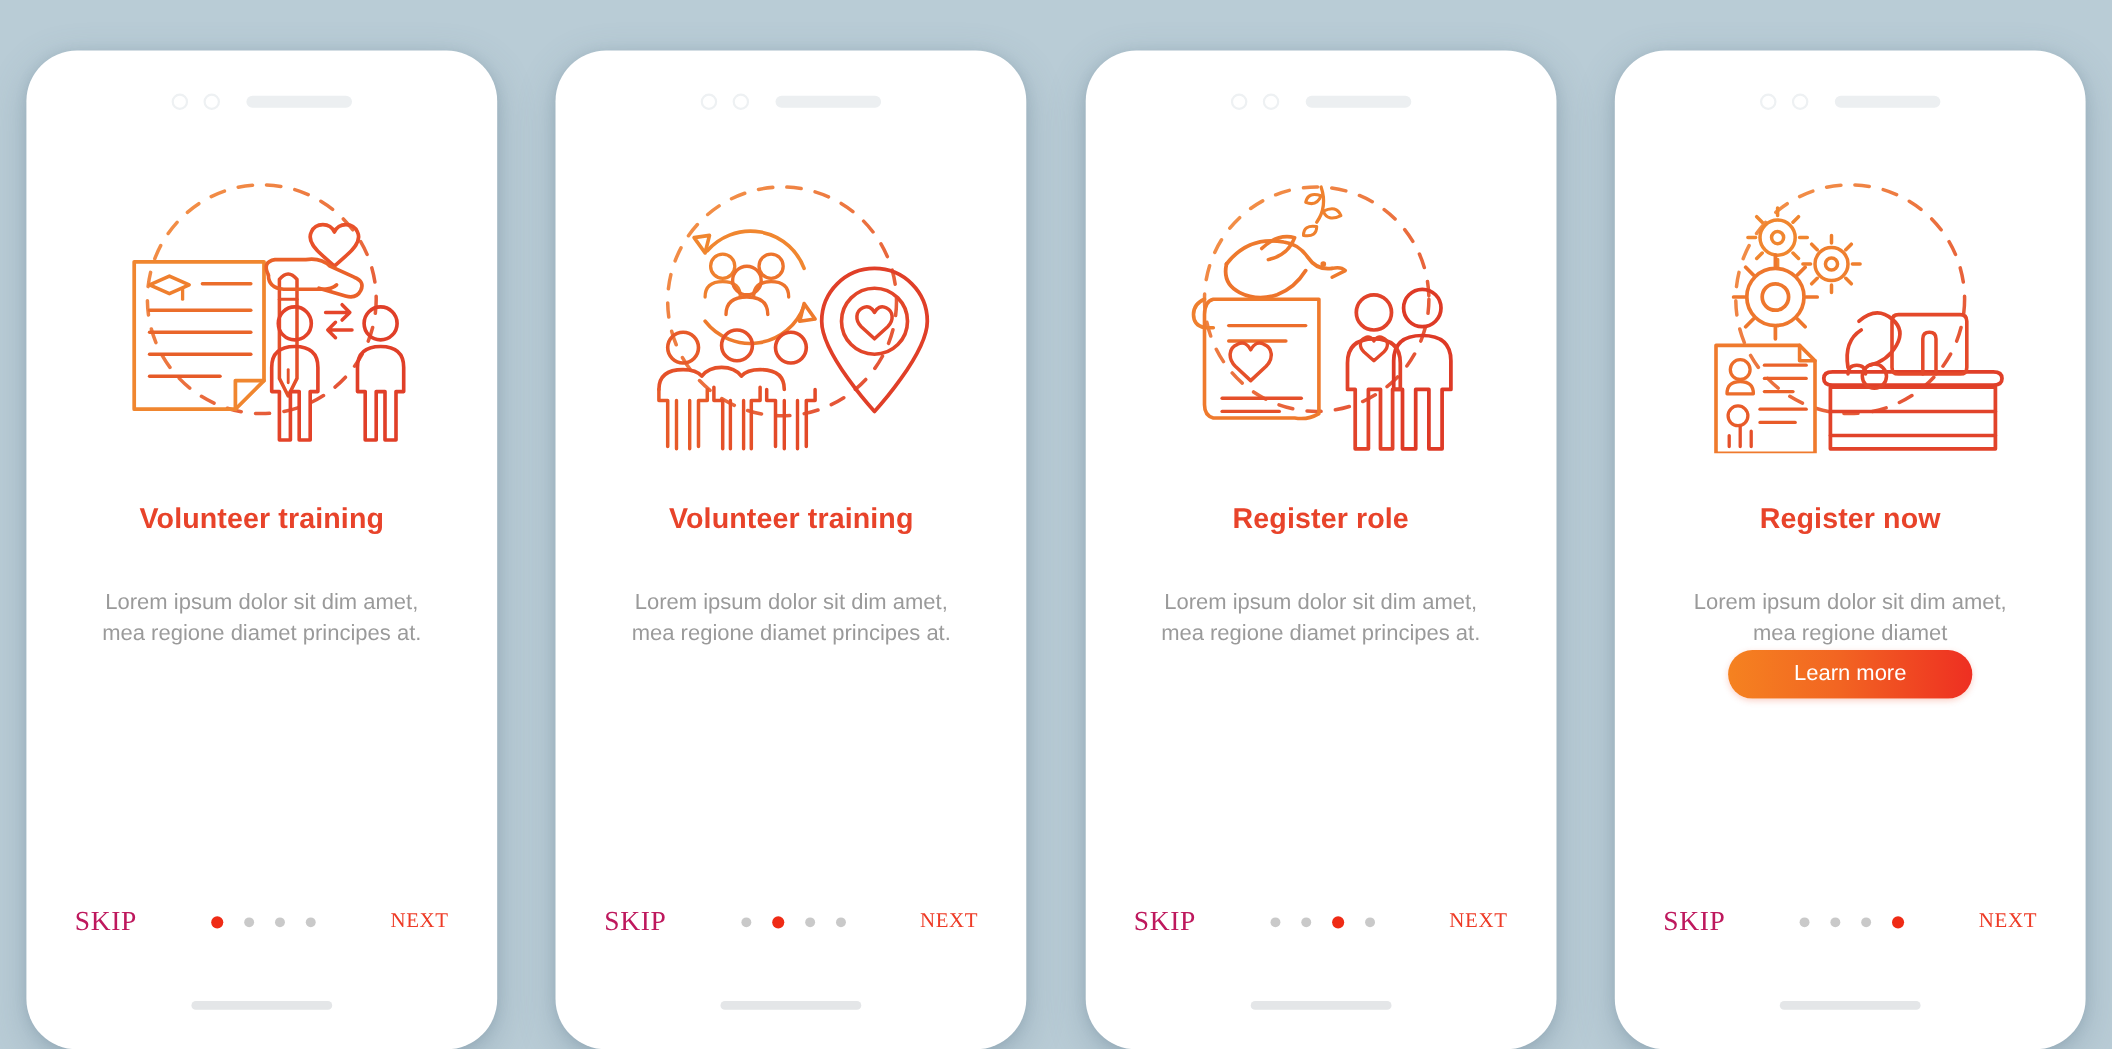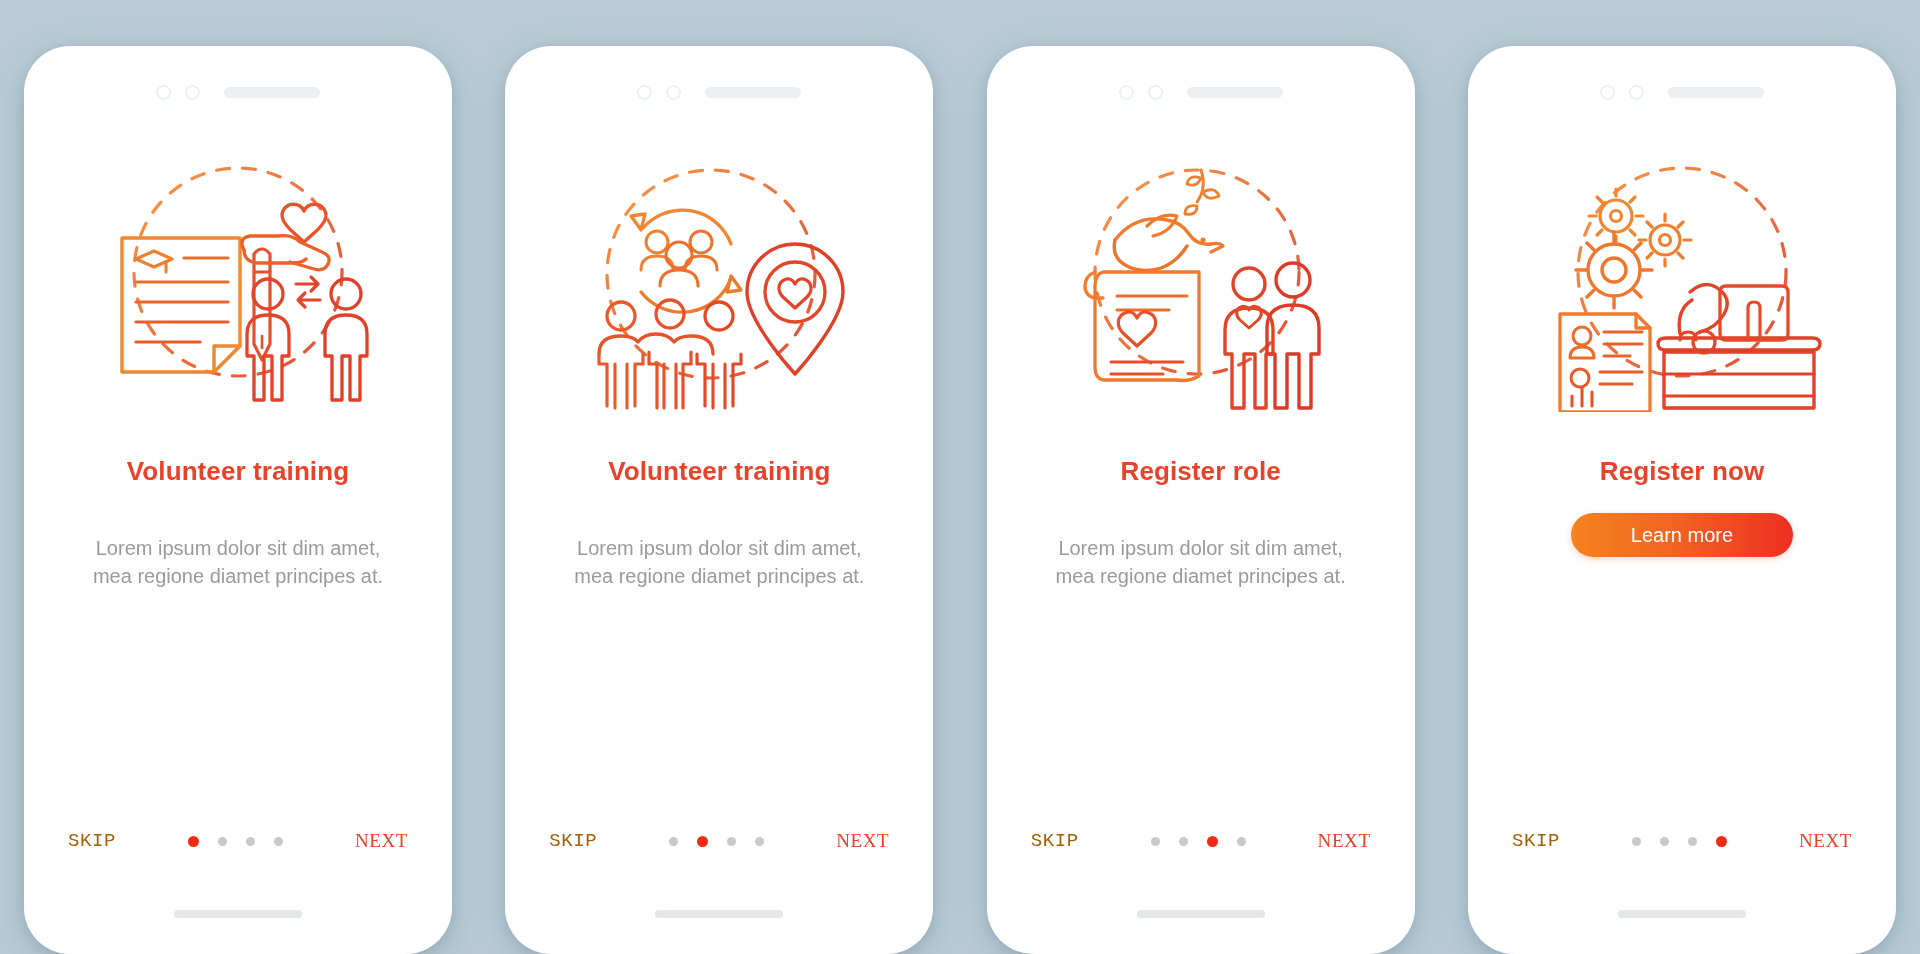--- a/index.html
+++ b/index.html
@@ -99,21 +99,20 @@
     margin-top: 47px;
     width: 300px;
     font-size: 20px;
     line-height: 1.42;
     color: #9a9a9a;
     text-align: center;
     flex: 0 0 auto;
   }
 
   .learn-more {
-    margin-top: 26px;
     width: 222px;
     height: 44px;
     border: none;
     border-radius: 22px;
     background: linear-gradient(90deg, #f58220 0%, #f26522 45%, #ee2f22 100%);
     color: #ffffff;
     font-family: "Liberation Sans", sans-serif;
     font-size: 20px;
     cursor: pointer;
     flex: 0 0 auto;
@@ -126,26 +125,26 @@
   
   .nav-row {
     width: 340px;
     display: flex;
     align-items: center;
     justify-content: space-between;
     flex: 0 0 auto;
     margin-bottom: 58px;
   }
   .skip-btn {
-    font-size: 19px;
-    color: #a16207;
+    font-size: 25px;
+    color: #be185d;
     letter-spacing: 0.6px;
     background: none;
     border: none;
-    font-family: Liberation Mono, monospace;
+    font-family: Liberation Serif, serif;
     cursor: pointer;
     padding: 0;
   }
   .next-btn {
     font-size: 19px;
     color: #ee3b26;
     letter-spacing: 0.6px;
     background: none;
     border: none;
     font-family: Liberation Serif, serif;
@@ -446,20 +445,21 @@
           <path d="M216 190 v-32 q0-6 6-6 q6 0 6 6 v32" stroke="#e4492a" stroke-width="3.2"></path>
 
           <path d="M158 142 q16 -14 30 -2 q12 10 4 24 q-8 14 -24 18" stroke="#e2462a" stroke-width="3.4"></path>
           <path d="M148 184 q-4 -24 12 -34" stroke="#e2462a" stroke-width="3.4"></path>
           <path d="M148 190 q0 -8 8 -8 q8 0 8 8" stroke="#e2462a" stroke-width="3.2"></path>
           <circle cx="172" cy="192" r="11" stroke="#e2462a" stroke-width="3.2"></circle>
         </svg>
       </div>
 
       <div class="card-title">Register now</div>
+      <div class="card-body">Lorem ipsum dolor sit dim amet, mea regione diamet</div>
       <button class="learn-more">Learn more</button>
 
       <div class="spacer"></div>
 
       <div class="nav-row">
         <button class="skip-btn">SKIP</button>
         <div class="dots">
           <span class="dot"></span>
           <span class="dot"></span>
           <span class="dot"></span>

